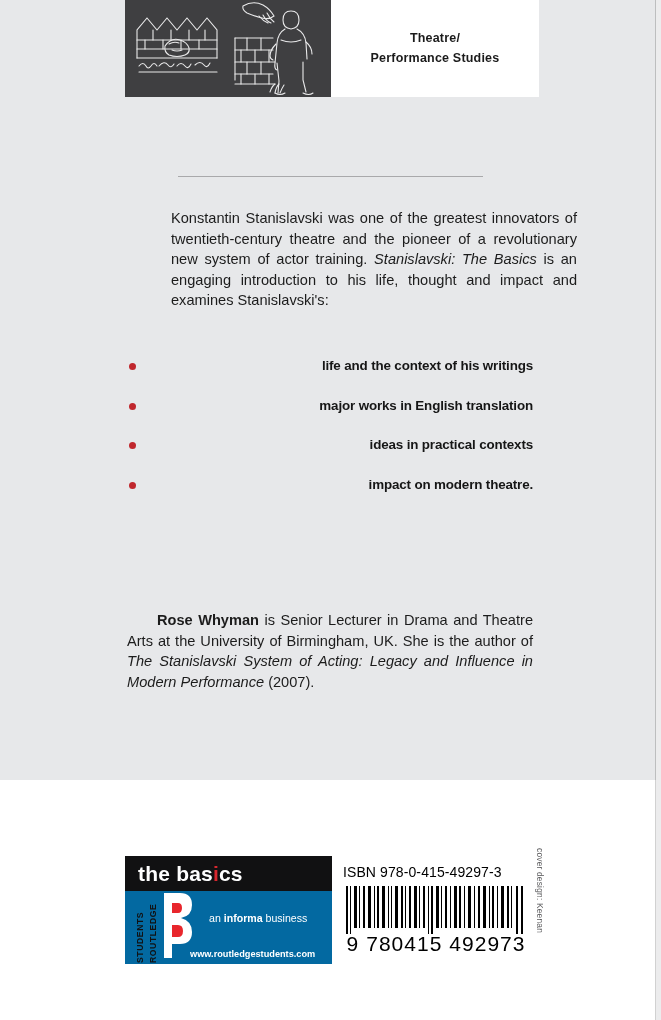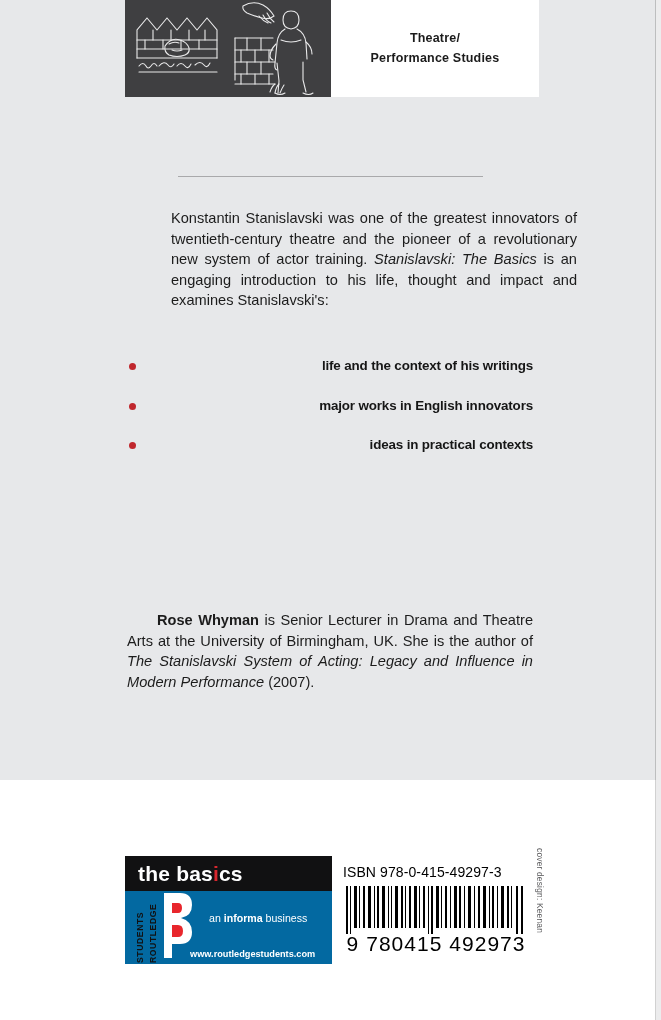--- a/index.html
+++ b/index.html
@@ -355,25 +355,29 @@
 
   <div class="blurb"><span>Konstantin Stanislavski was one of the greatest innovators of twentieth-century theatre and the pioneer of a revolutionary new system of actor training. </span><em>Stanislavski: The Basics</em><span> is an engaging introduction to his life, thought and impact and examines Stanislavski's:</span></div>
 
   <ul class="bullets">
     <li>
       <span class="bullet-dot"></span>
       <span>life and the context of his writings</span>
     </li>
     <li>
       <span class="bullet-dot"></span>
-      <span>major works in English innovators</span>
+      <span>major works in English translation</span>
     </li>
     <li>
       <span class="bullet-dot"></span>
       <span>ideas in practical contexts</span>
+    </li>
+    <li>
+      <span class="bullet-dot"></span>
+      <span>impact on modern theatre.</span>
     </li>
   </ul>
 
 
   <div class="bio"><b>Rose Whyman</b><span> is Senior Lecturer in Drama and Theatre Arts at the University of Birmingham, UK. She is the author of </span><em>The Stanislavski System of Acting: Legacy and Influence in Modern Performance</em><span> (2007).</span></div>
 
   <div class="footer">
 
     <div class="brand-block">
       <div class="brand-top">

